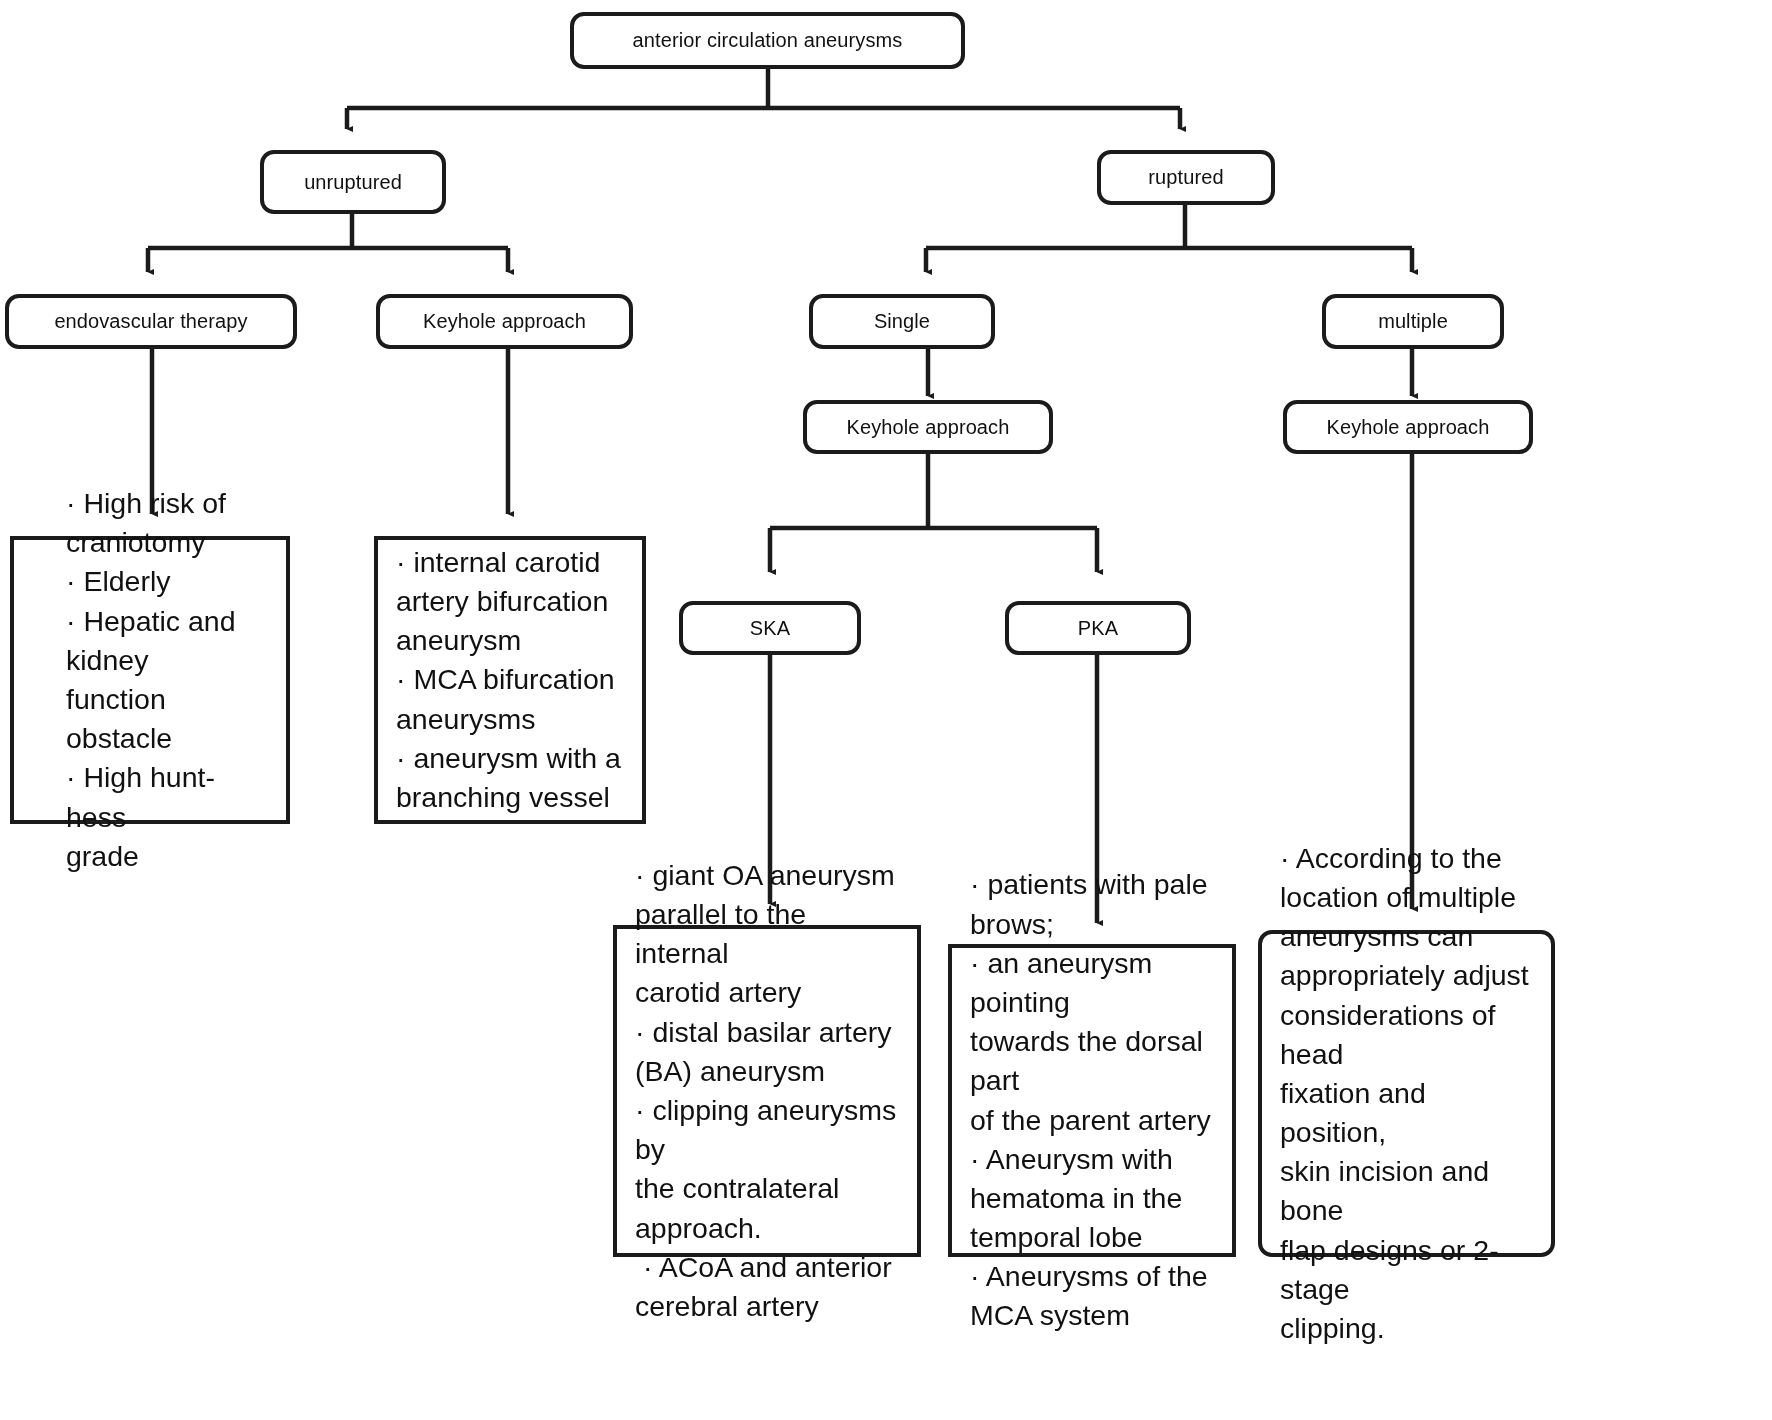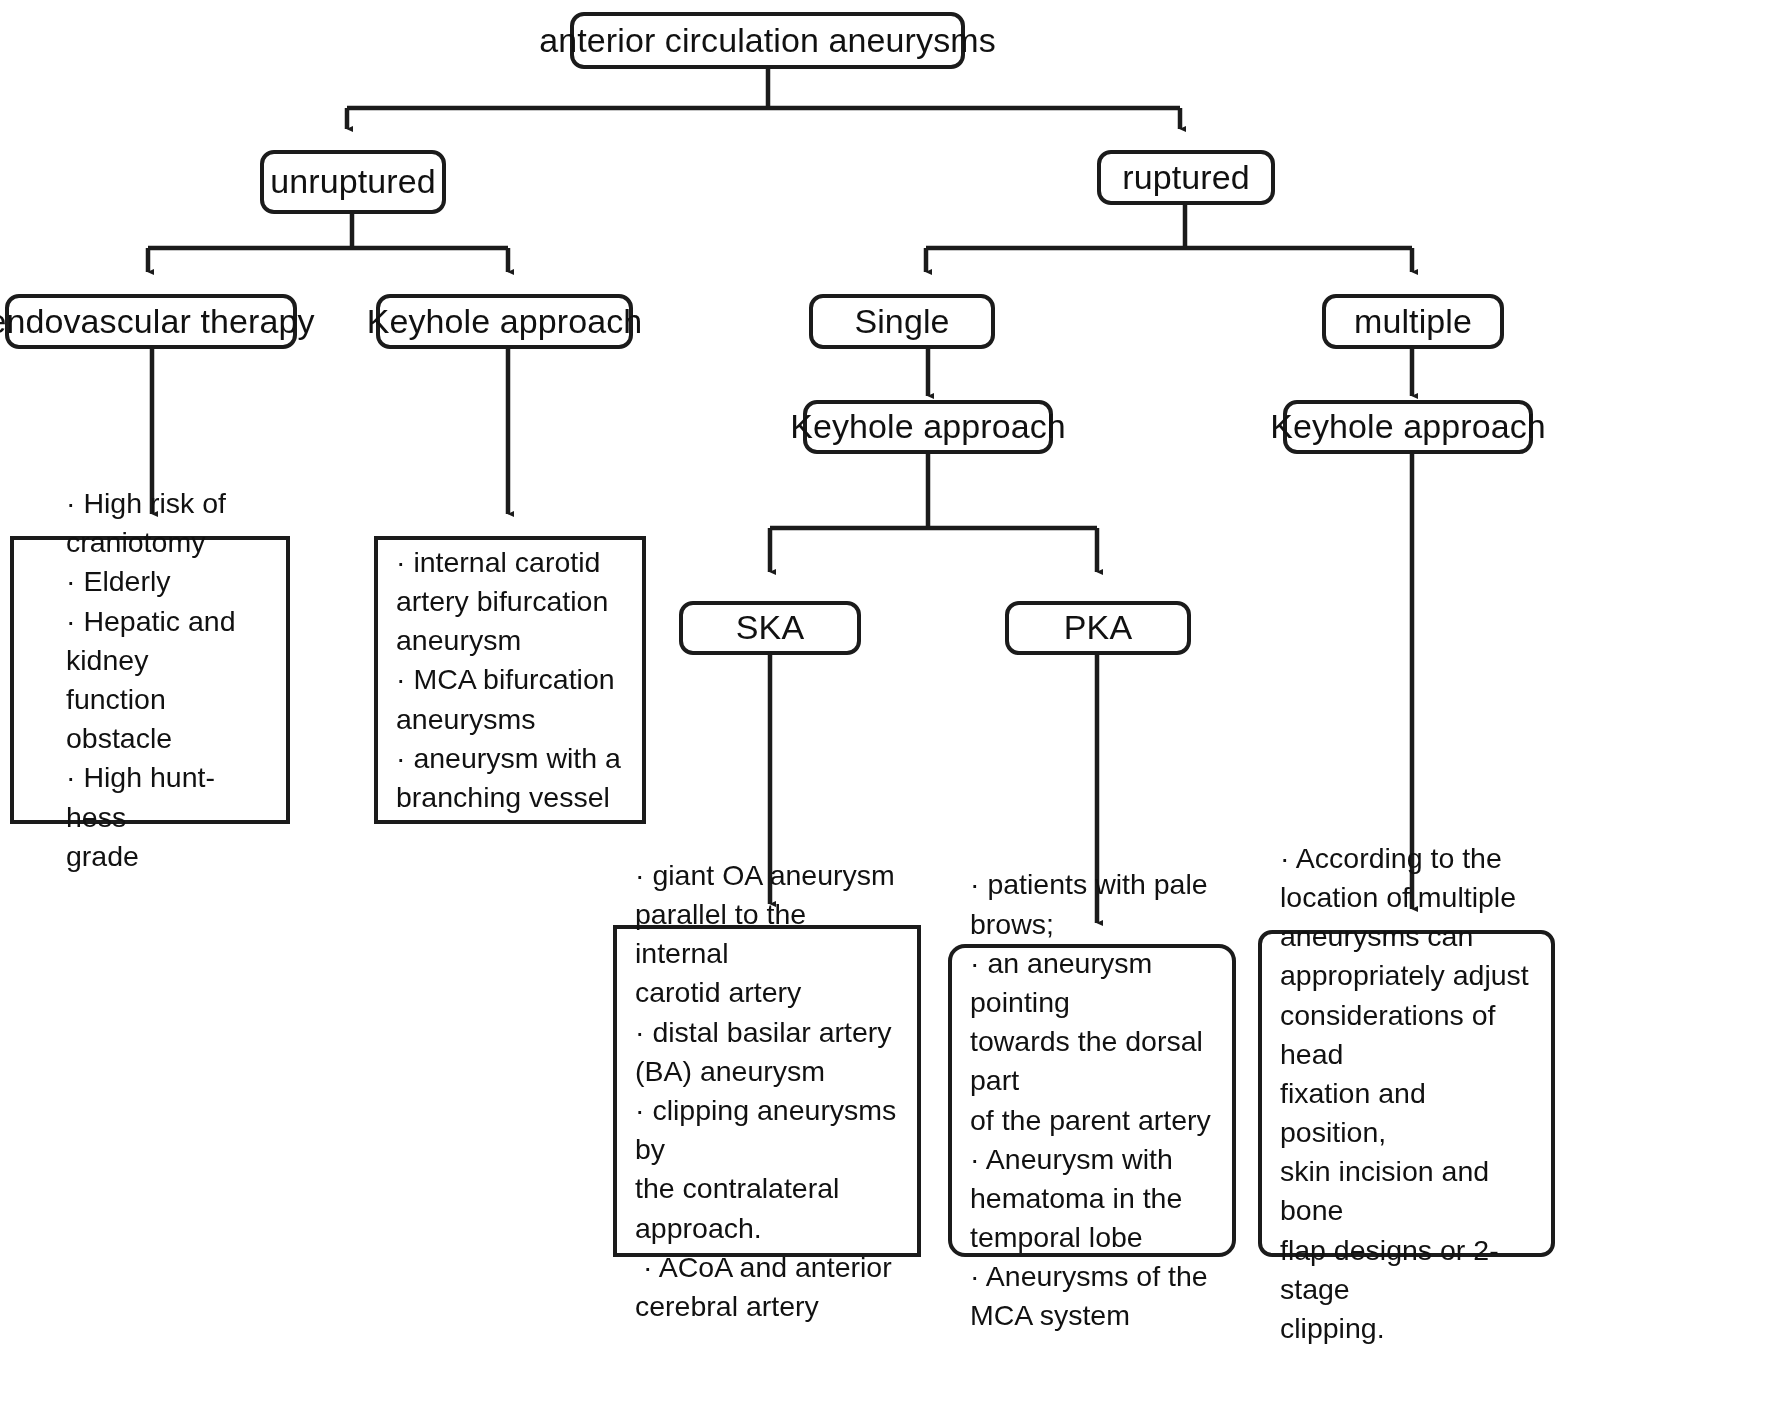--- a/index.html
+++ b/index.html
@@ -28,21 +28,21 @@
     box-sizing: border-box;
     border: 4px solid #1b1b1b;
     background: #ffffff;
     display: flex;
     align-items: center;
     justify-content: center;
     color: #111111;
   }
   .node.rounded { border-radius: 14px; }
   .node .label {
-    font-size: 34px;
+    font-size: 20px;
     line-height: 1.15;
     letter-spacing: 0.1px;
     white-space: nowrap;
   }
   .listbox {
     position: absolute;
     box-sizing: border-box;
     border: 4px solid #1b1b1b;
     background: #ffffff;
     display: flex;
@@ -186,21 +186,21 @@
       <div>· distal basilar artery</div>
       <div>(BA) aneurysm</div>
       <div>· clipping aneurysms by</div>
       <div>the contralateral</div>
       <div>approach.</div>
       <div> · ACoA and anterior</div>
       <div>cerebral artery</div>
     </div>
   </div>
 
-  <div class="listbox square" style="left:948px; top:944px; width:288px; height:313px;border-radius:17px;">
+  <div class="listbox square" style="left:948px; top:944px; width:288px; height:313px;">
     <div class="lines">
       <div>· patients with pale</div>
       <div>brows;</div>
       <div>· an aneurysm pointing</div>
       <div>towards the dorsal part</div>
       <div>of the parent artery</div>
       <div>· Aneurysm with</div>
       <div>hematoma in the</div>
       <div>temporal lobe</div>
       <div>· Aneurysms of the</div>

